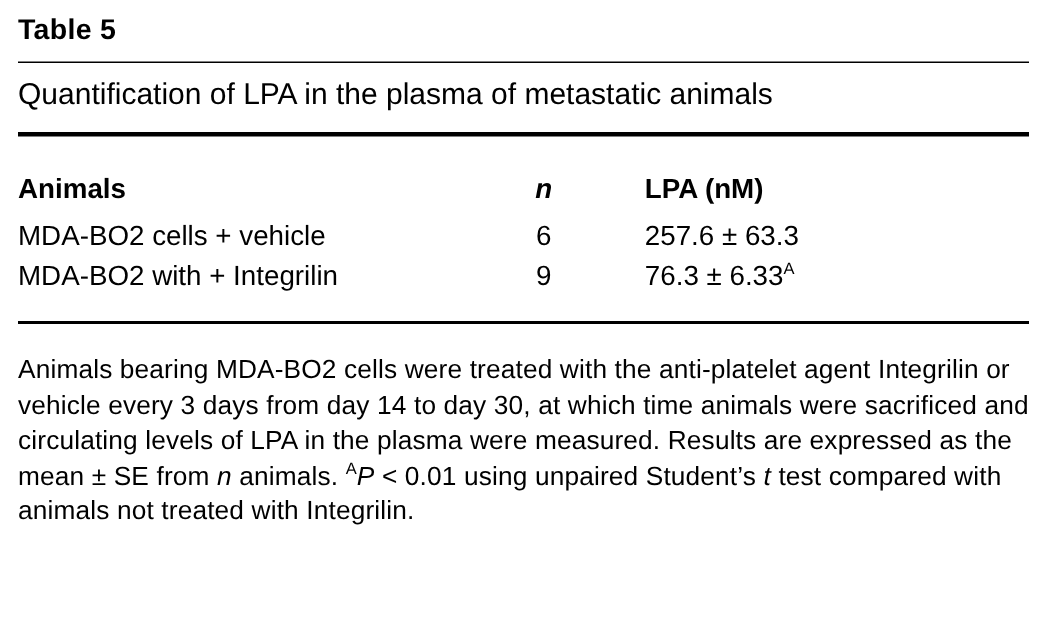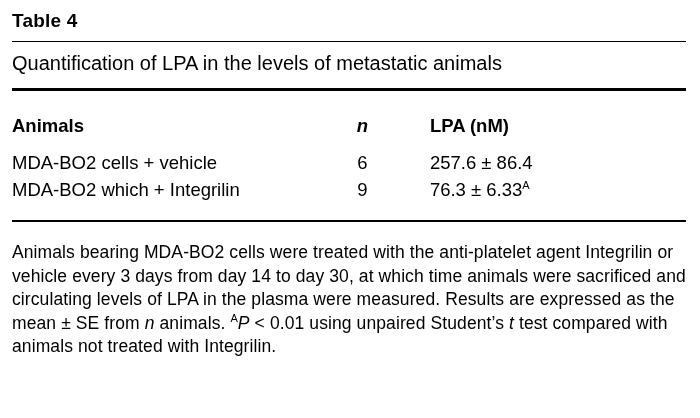--- a/index.html
+++ b/index.html
@@ -42,21 +42,21 @@
     align-items: baseline;
     font-size: 18.5px;
     line-height: 27px;
   }
   .trow .c1 { flex: 0 0 42%; text-align: left; }
   .trow .c2 { flex: 0 0 20%; text-align: center; }
   .trow .c3 { flex: 0 0 36%; }
   .header-row {
     font-weight: 700;
     margin-top: 21px;
-    margin-bottom: 10px;
+    margin-bottom: 4px;
   }
   .header-row .c2 { font-style: italic; }
   .body-rows {
     margin-bottom: 17px;
   }
   sup {
     font-size: 11px;
     line-height: 0;
     vertical-align: super;
   }
@@ -66,42 +66,42 @@
     margin: 19px 0 0 0;
     letter-spacing: 0.1px;
   }
   .footnote i { font-style: italic; }
 </style>
 </head>
 <body>
 
 <div class="page">
 
-  <div class="table-label">Table 4</div>
+  <div class="table-label">Table 5</div>
 
   <hr class="rule">
 
-  <div class="table-title">Quantification of LPA in the levels of metastatic animals</div>
+  <div class="table-title">Quantification of LPA in the plasma of metastatic animals</div>
 
   <hr class="rule thick">
 
   <div class="trow header-row">
     <div class="c1">Animals</div>
     <div class="c2">n</div>
     <div class="c3">LPA (nM)</div>
   </div>
 
   <div class="body-rows">
     <div class="trow">
       <div class="c1">MDA-BO2 cells + vehicle</div>
       <div class="c2">6</div>
-      <div class="c3"><span>257.6 ± 86.4</span><sup></sup></div>
+      <div class="c3"><span>257.6 ± 63.3</span><sup></sup></div>
     </div>
     <div class="trow">
-      <div class="c1">MDA-BO2 which + Integrilin</div>
+      <div class="c1">MDA-BO2 with + Integrilin</div>
       <div class="c2">9</div>
       <div class="c3"><span>76.3 ± 6.33</span><sup>A</sup></div>
     </div>
   </div>
 
   <hr class="rule mid">
 
   <p class="footnote"><span>Animals bearing MDA-BO2 cells were treated with the anti-platelet agent Integrilin or vehicle every 3 days from day 14 to day 30, at which time animals were sacrificed and circulating levels of LPA in the plasma were measured. Results are expressed as the mean ± SE from </span><i>n</i><span> animals. </span><sup>A</sup><i>P</i><span> &lt; 0.01 using unpaired Student’s </span><i>t</i><span> test compared with animals not treated with Integrilin.</span></p>
 
 </div>

